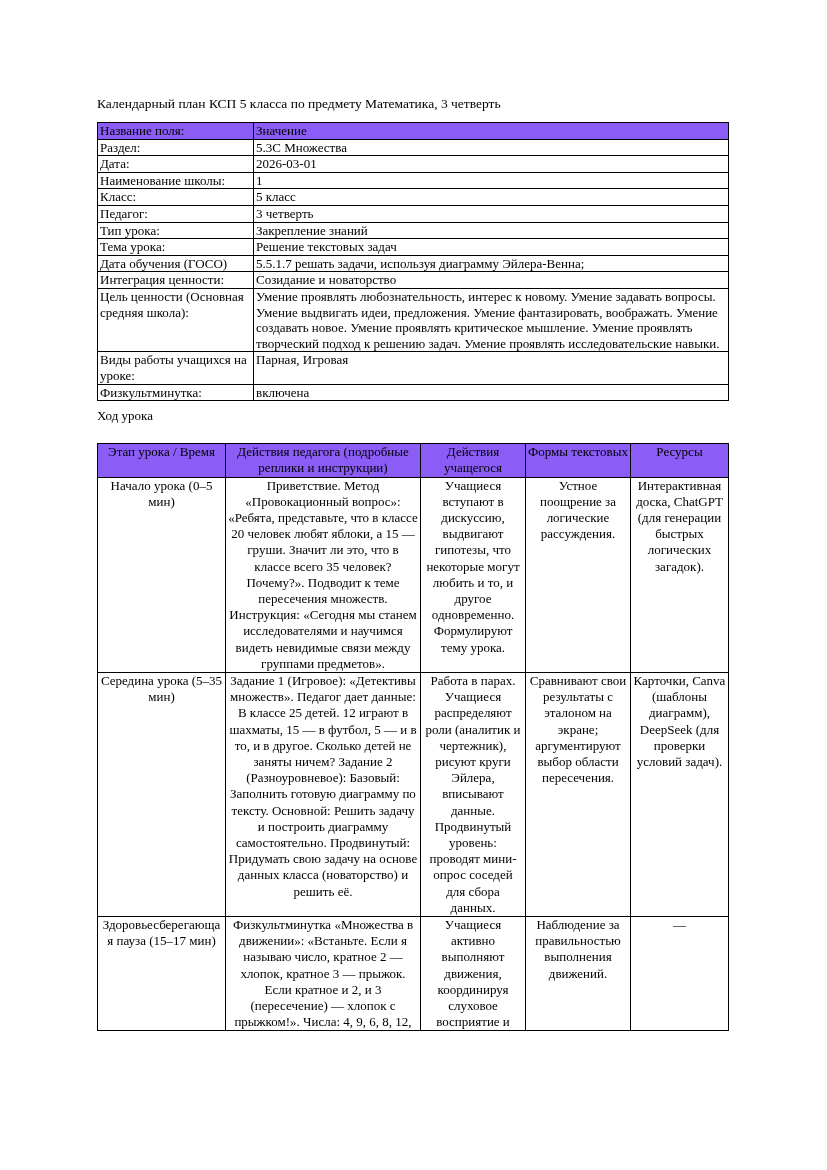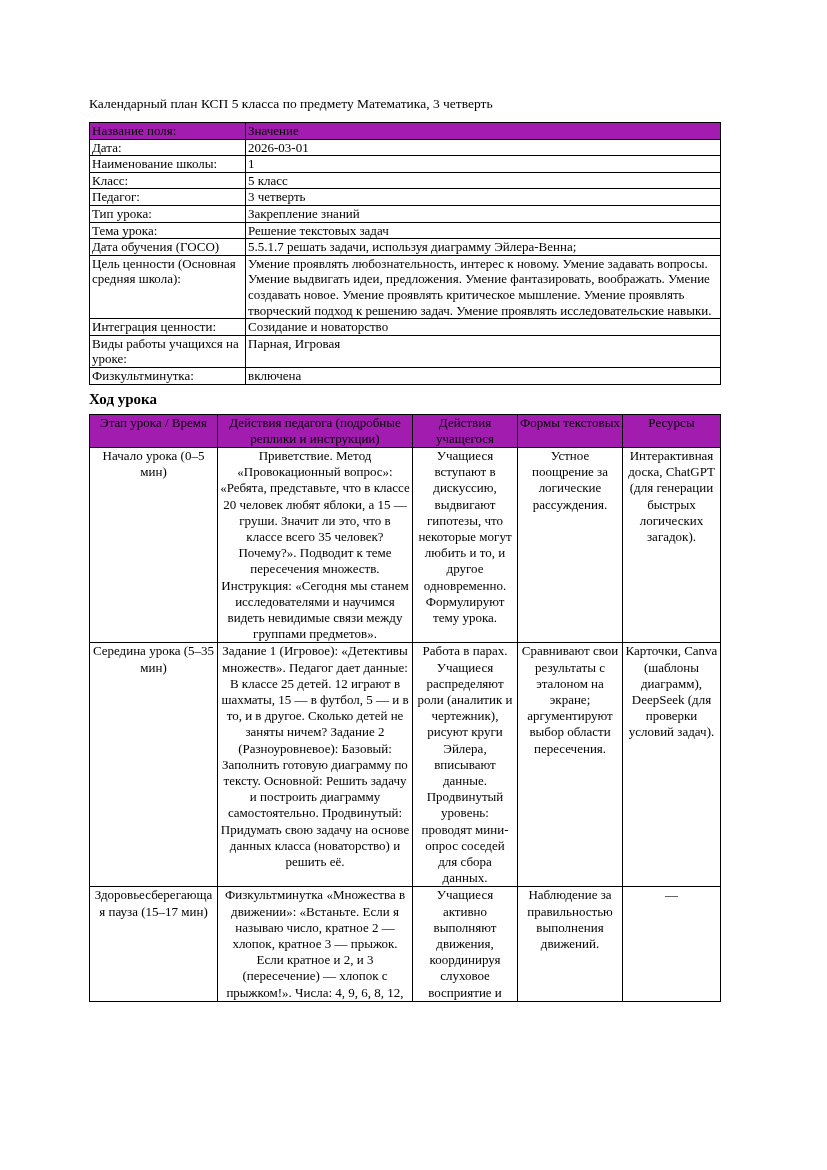--- a/index.html
+++ b/index.html
@@ -10,21 +10,21 @@
   body {
     width: 827px;
     height: 1170px;
     position: relative;
     overflow: hidden;
     font-family: "Liberation Serif", "DejaVu Serif", serif;
     color: #000000;
   }
   .content {
     position: absolute;
-    left: 89px;
+    left: 97px;
     top: 96px;
     width: 631px;
   }
   .doc-title {
     font-size: 13.5px;
     font-weight: normal;
     line-height: 15px;
     margin: 0 0 11px 0;
   }
   table {
@@ -37,26 +37,26 @@
     vertical-align: top;
     padding: 0 2px;
     overflow-wrap: break-word;
   }
   .info-table td {
     font-size: 13px;
     line-height: 15.6px;
   }
   .info-table col.col-field { width: 156px; }
   .info-table col.col-value { width: 475px; }
-  .header-row td { background: #a21caf; }
+  .header-row td { background: #8b5cf6; }
   .section-heading {
-    font-size: 15px;
-    font-weight: bold;
+    font-size: 13px;
+    font-weight: normal;
     line-height: 15px;
-    margin: 7px 0 7px 0;
+    margin: 7px 0 20px 0;
   }
   .lesson-table td {
     font-size: 13px;
     line-height: 16.2px;
     text-align: center;
   }
   .lesson-table col.lc1 { width: 128px; }
   .lesson-table col.lc2 { width: 195px; }
   .lesson-table col.lc3 { width: 105px; }
   .lesson-table col.lc4 { width: 105px; }
@@ -73,20 +73,24 @@
     <colgroup>
         <col class="col-field">
         <col class="col-value">
       </colgroup>
     <tbody>
       <tr class="header-row">
         <td>Название поля:</td>
         <td>Значение</td>
       </tr>
       <tr>
+        <td>Раздел:</td>
+        <td>5.3C Множества</td>
+      </tr>
+      <tr>
         <td>Дата:</td>
         <td>2026-03-01</td>
       </tr>
       <tr>
         <td>Наименование школы:</td>
         <td>1</td>
       </tr>
       <tr>
         <td>Класс:</td>
         <td>5 класс</td>
@@ -101,26 +105,26 @@
       </tr>
       <tr>
         <td>Тема урока:</td>
         <td>Решение текстовых задач</td>
       </tr>
       <tr>
         <td>Дата обучения (ГОСО)</td>
         <td>5.5.1.7 решать задачи, используя диаграмму Эйлера-Венна;</td>
       </tr>
       <tr>
+        <td>Интеграция ценности:</td>
+        <td>Созидание и новаторство</td>
+      </tr>
+      <tr>
         <td>Цель ценности (Основная средняя школа):</td>
         <td>Умение проявлять любознательность, интерес к новому. Умение задавать вопросы. Умение выдвигать идеи, предложения. Умение фантазировать, воображать. Умение создавать новое. Умение проявлять критическое мышление. Умение проявлять творческий подход к решению задач. Умение проявлять исследовательские навыки.</td>
-      </tr>
-      <tr>
-        <td>Интеграция ценности:</td>
-        <td>Созидание и новаторство</td>
       </tr>
       <tr>
         <td>Виды работы учащихся на уроке:</td>
         <td>Парная, Игровая</td>
       </tr>
       <tr>
         <td>Физкультминутка:</td>
         <td>включена</td>
       </tr>
     </tbody>

